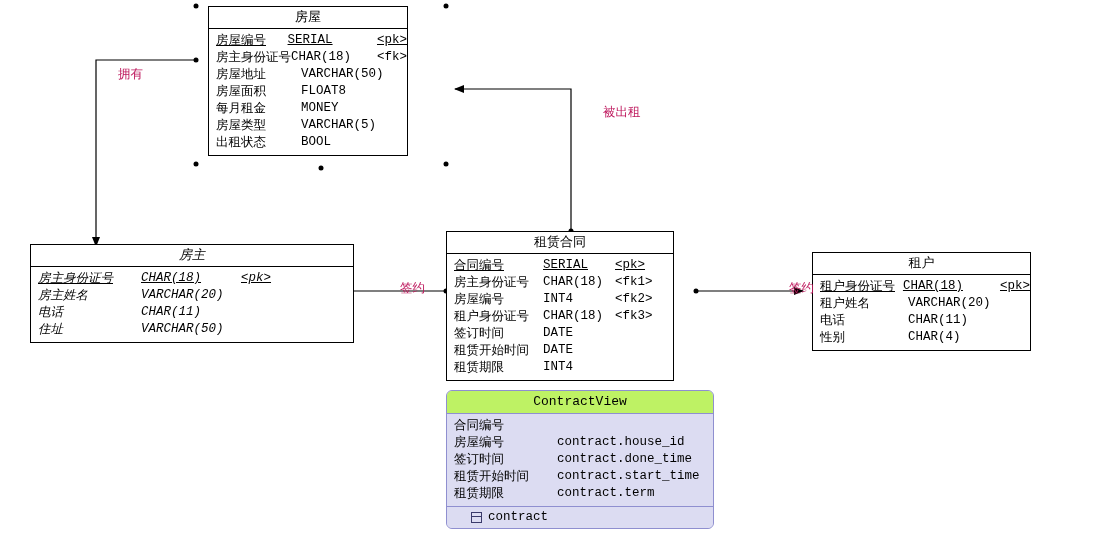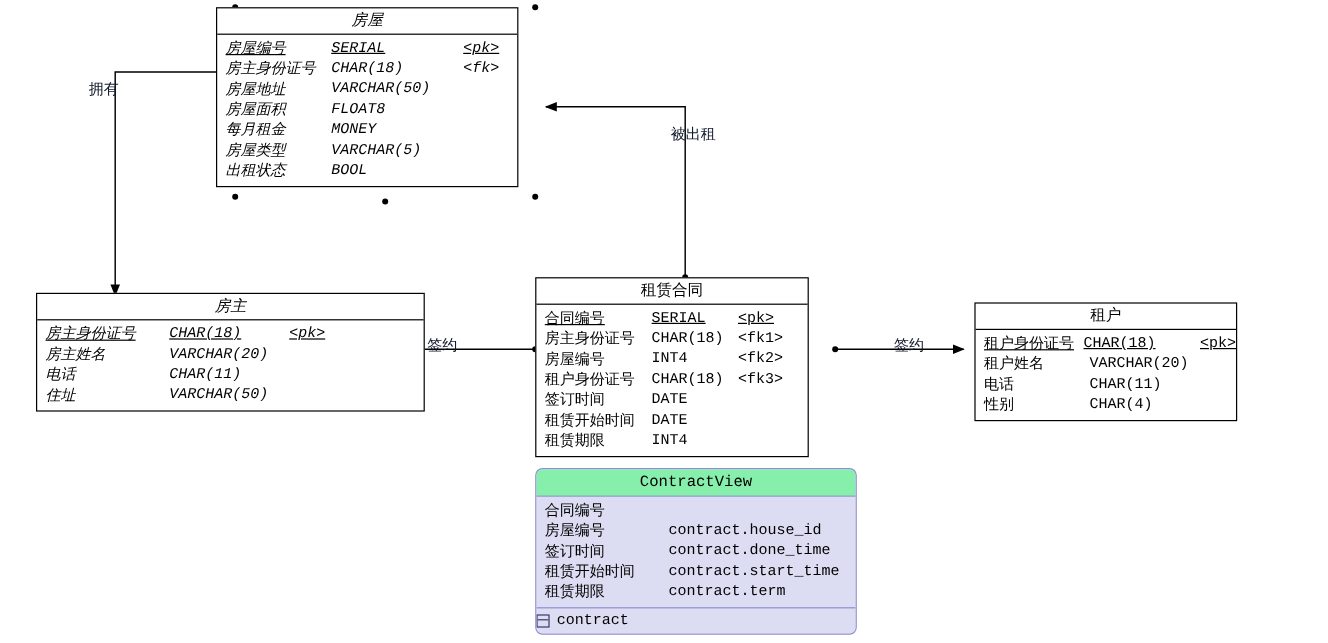--- a/index.html
+++ b/index.html
@@ -63,21 +63,21 @@
   }
   .attr-key {
     font-family: "Liberation Mono", monospace;
     font-size: 12.5px;
     color: #000000;
     box-sizing: border-box;
   }
   .u { text-decoration: underline; }
 
   
-  #ent-house        { left: 180px; top: 6px;   width: 252px; font-style: italic; }
+  #ent-house        { left: 208px; top: 6px;   width: 200px; }
   #ent-house .attr-name { width: 95px; }
   #ent-house .attr-type { width: 110px; }
 
   #ent-owner        { left: 30px;  top: 244px; width: 324px; font-style: italic; }
   #ent-owner .attr-name { width: 110px; }
   #ent-owner .attr-type { width: 100px; }
 
   #ent-tenant       { left: 812px; top: 252px; width: 219px; }
   #ent-tenant .attr-name { width: 95px; }
   #ent-tenant .attr-type { width: 103px; }
@@ -99,31 +99,31 @@
     overflow: hidden;
   }
   #view-contract .view-title {
     text-align: center;
     font-family: "Liberation Mono", monospace;
     font-size: 13px;
     color: #000000;
     padding: 3px 0 4px 0;
     border-bottom: 1px solid #8f8fd0;
     line-height: 15px;
-    background: #86efac;
+    background: #bef264;
   }
   #view-contract .view-attrs {
     background: #dcdcf2;
     padding: 3px 0 4px 0;
   }
   #view-contract .attr-name { width: 110px; font-size: 12.5px; }
   #view-contract .attr-type { font-size: 12.5px; }
   #view-contract .view-foot {
     border-top: 1px solid #8f8fd0;
-    padding: 3px 0 4px 0;
+    padding: 3px 0 4px 24px;
     display: flex;
     align-items: center;
     gap: 6px;
     background: #dcdcf2;
   }
   #view-contract .view-foot .lbl {
     font-family: "Liberation Mono", monospace;
     font-size: 12.5px;
     color: #000000;
   }
@@ -143,22 +143,23 @@
     top: 3px;
     height: 1px;
     background: #3a3a6b;
   }
 
   
   .edge-label {
     position: absolute;
     font-family: Liberation Mono, monospace;
     font-size: 12.5px;
-    color: #0f172a;
+    color: #be185d;
     white-space: nowrap;
+    margin-left: 44px;
   }
   #lbl-own      { left: 74px;  top: 66px; }
   #lbl-rented   { left: 559px; top: 104px; }
   #lbl-sign-l   { left: 356px; top: 280px; }
   #lbl-sign-r   { left: 745px; top: 280px; }
 </style>
 </head>
 <body>
 
 <div id="canvas">

